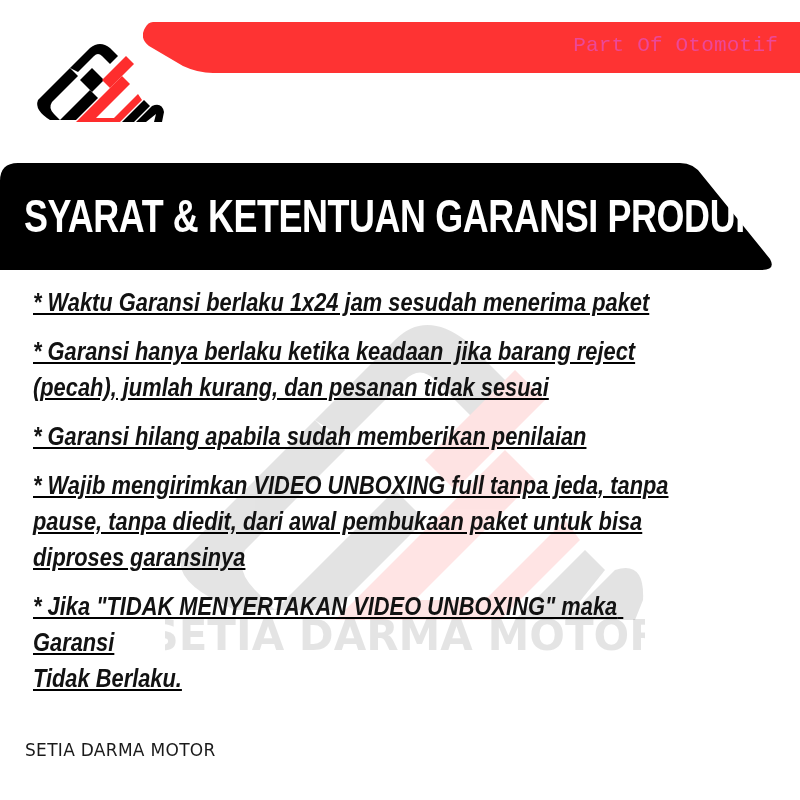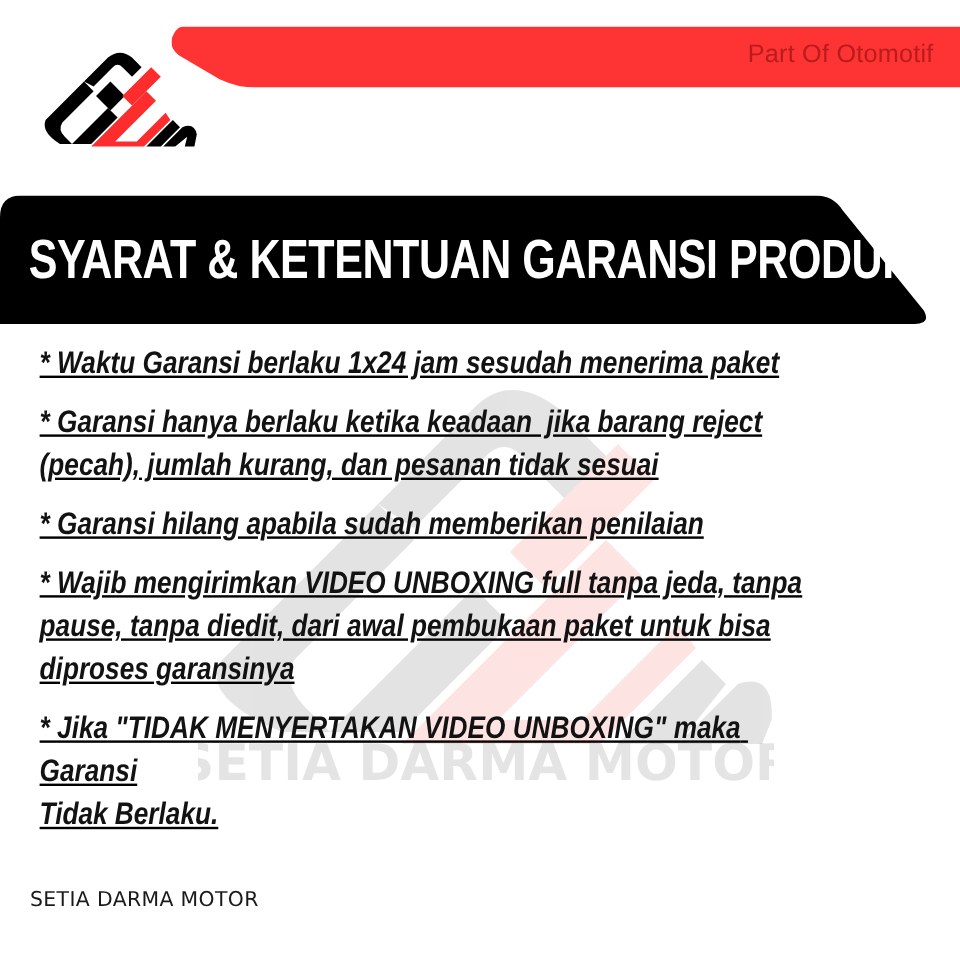--- a/index.html
+++ b/index.html
@@ -5,21 +5,21 @@
     * { margin: 0; padding: 0; box-sizing: border-box; }
     html, body { width: 800px; height: 800px; background: #ffffff; overflow: hidden; }
     body { position: relative; font-family: "Liberation Sans", sans-serif; }
 
     .logo { position: absolute; left: 30px; top: 30px; width: 140px; height: 100px; }
 
     .red-banner { position: absolute; left: 143px; top: 22px; width: 657px; height: 51px; }
     .red-banner svg { position: absolute; left: 0; top: 0; }
     .red-banner-text {
       position: absolute; right: 22px; top: 12px;
-      color: #b91c1c; font-family: Liberation Sans, sans-serif;
+      color: #ec4899; font-family: Liberation Mono, monospace;
       font-size: 21px; font-weight: normal; letter-spacing: 0.2px;
     }
 
     .title-banner { position: absolute; left: 0; top: 163px; width: 775px; height: 106px; }
     .title-banner svg { position: absolute; left: 0; top: 0; }
     .title-text {
       position: absolute; left: 24px; top: 30px;
       color: #ffffff; font-family: "Liberation Sans", sans-serif;
       font-size: 46px; font-weight: bold; letter-spacing: -0.5px;
       transform: scaleX(0.78); transform-origin: left center;

